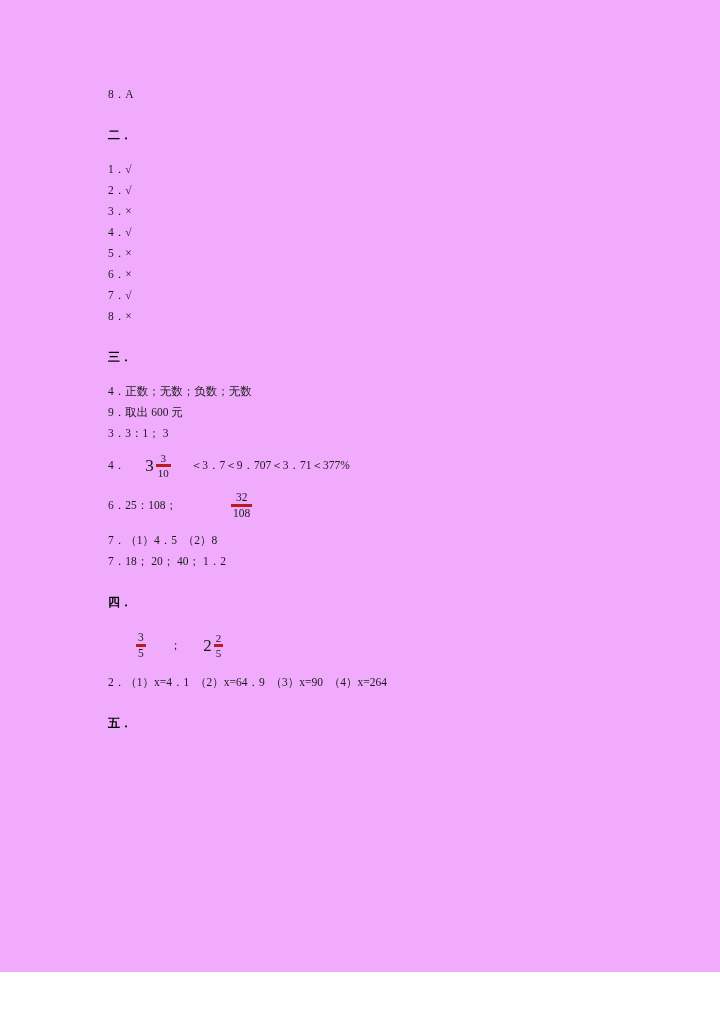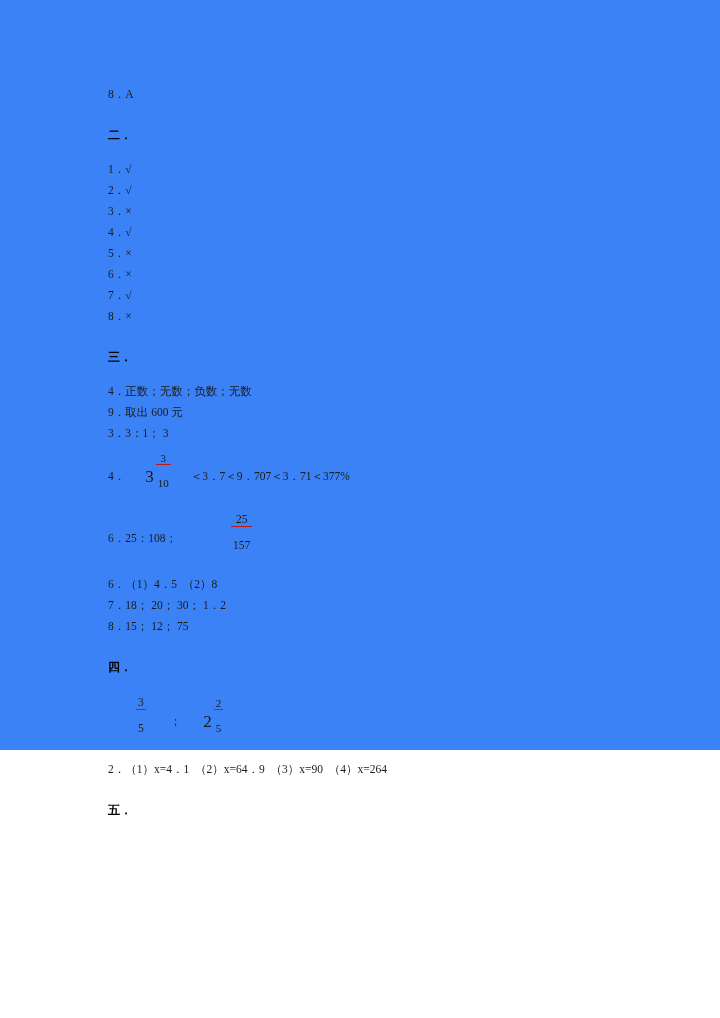--- a/index.html
+++ b/index.html
@@ -13,22 +13,22 @@
     font-family: "Liberation Serif", serif;
     color: #000000;
     position: relative;
     overflow: hidden;
   }
   .page {
     position: absolute;
     left: 0;
     top: 0;
     width: 720px;
-    height: 750px;
-    background: #3b82f6;
+    height: 972px;
+    background: #f0abfc;
   }
   .content {
     position: absolute;
     left: 108px;
     top: 84px;
     width: 520px;
   }
   .line {
     font-size: 11.5px;
     line-height: 21px;
@@ -60,22 +60,22 @@
     margin: 0 2px;
   }
   .frac .num {
     font-size: 10px;
     line-height: 11px;
     padding: 0 2px;
   }
   .frac .den {
     font-size: 10px;
     line-height: 11px;
-    padding: 12px 2px;
-    border-top: 1px solid #b91c1c;
+    padding: 0 2px;
+    border-top: 3px solid #b91c1c;
   }
   .mixed {
     display: inline-flex;
     align-items: center;
     font-size: 11.5px;
   }
   .mixed .whole {
     font-size: 17px;
     line-height: 18px;
   }
@@ -139,30 +139,29 @@
       <span class="spacer-inline" style="width:18px"></span>
       <span>＜3．7＜9．707＜3．71＜377%</span>
     </div>
 
     <div style="height:12px"></div>
 
     <div class="row-flex">
       <span>6．25：108；</span>
       <span class="spacer-inline" style="width:52px"></span>
       <span class="frac big-frac">
-        <span class="num">25</span>
-        <span class="den">157</span>
+        <span class="num">32</span>
+        <span class="den">108</span>
       </span>
     </div>
 
     <div style="height:10px"></div>
 
-    <div class="line">6．（1）4．5  （2）8</div>
-    <div class="line">7．18； 20； 30； 1．2</div>
-    <div class="line">8．15； 12； 75</div>
+    <div class="line">7．（1）4．5  （2）8</div>
+    <div class="line">7．18； 20； 40； 1．2</div>
 
     <div class="gap-md"></div>
 
     <div class="section-head">四．</div>
 
     <div style="height:18px"></div>
 
     <div class="row-flex">
       <span class="spacer-inline" style="width:26px"></span>
       <span class="frac big-frac">

